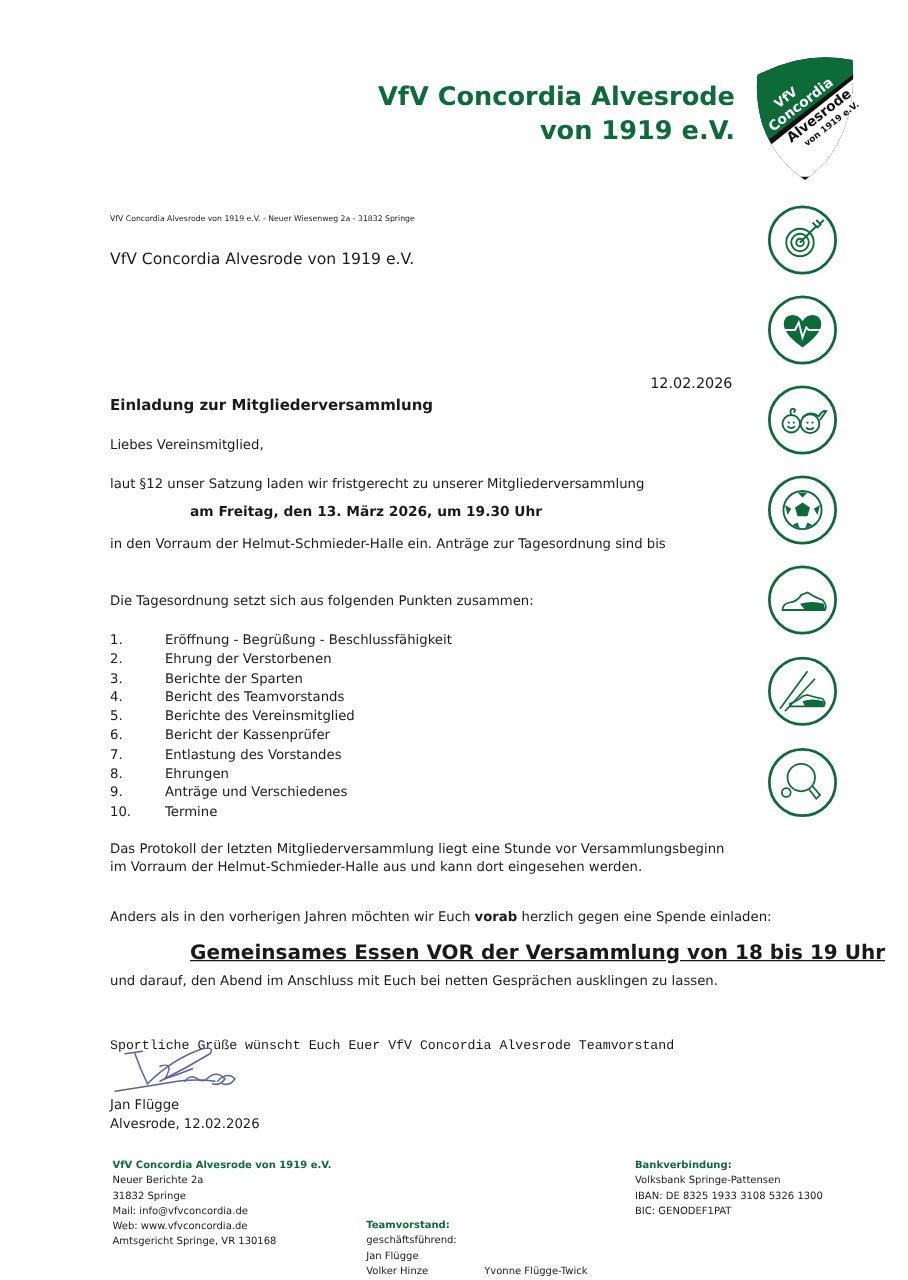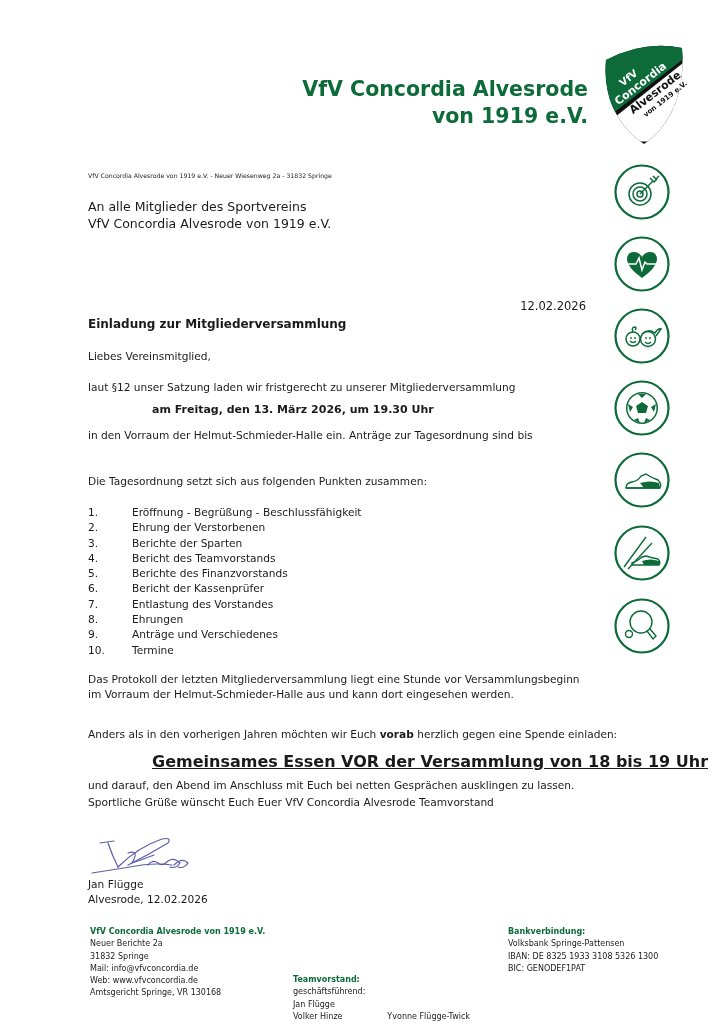--- a/index.html
+++ b/index.html
@@ -1,39 +1,39 @@
 <!DOCTYPE html>
 <html><head>
 <meta charset="utf-8">
 <style>
   html, body { margin: 0; padding: 0; background: #ffffff; }
   body { width: 726px; height: 1024px; position: relative; overflow: hidden;
          font-family: "DejaVu Sans", sans-serif; color: #1a1a1a; }
   .abs { position: absolute; }
-  .club-title { right: 138px; top: 76px; text-align: right; font-weight: bold;
+  .club-title { right: 138px; top: 64px; text-align: right; font-weight: bold;
                 font-size: 20.5px; line-height: 27px; color: #0d6b3a; letter-spacing: 0px; }
   .crest { left: 600px; top: 38px; width: 88px; height: 108px; }
   .sender-line { left: 88px; top: 172px; font-size: 6.2px; color: #222; }
   .addressee { left: 88px; top: 198px; font-size: 12.5px; line-height: 17px; }
   .date { right: 140px; top: 299px; font-size: 11.5px; }
   .body { left: 88px; width: 510px; font-size: 10.6px; line-height: 15.3px; }
   .subject { top: 317px; font-weight: bold; font-size: 12px; }
   .p1 { top: 349px; }
   .p2 { top: 380px; }
   .meeting { top: 403px; left: 152px; font-weight: bold; font-size: 11px; }
   .p3 { top: 428px; }
   .p4 { top: 474px; }
   .agenda { left: 88px; top: 505px; font-size: 10.6px; line-height: 15.3px; }
   .agenda-row { display: flex; }
   .agenda-num { width: 44px; }
   .p5 { top: 672px; }
   .p6 { top: 727px; }
   .dinner { top: 752px; left: 152px; font-weight: bold; font-size: 16px; text-decoration: underline; }
   .p7 { top: 778px; }
-  .p8 { top: 795px; }
+  .p8 { top: 830px; font-family: Liberation Mono, monospace; }
   .signature { left: 88px; top: 835px; width: 120px; height: 45px; }
   .signer { left: 88px; top: 877px; font-size: 10.6px; line-height: 15.3px; }
   .footer { top: 926px; font-size: 8px; line-height: 12.3px; }
   .footer .head { font-weight: bold; color: #0d6b3a; }
   .f1 { left: 90px; }
   .f2 { left: 293px; margin-top: 48px; }
   .f3 { left: 508px; }
   .f2 .cols { display: flex; }
   .f2 .col2 { margin-left: 22px; padding-top: 24.6px; }
   .icon-circle { left: 614px; width: 56px; height: 56px; }
@@ -64,21 +64,20 @@
       <text x="44" y="48" fill="#fff" font-size="11" text-anchor="middle">Concordia</text>
       <text x="50" y="64" fill="#111" font-size="11" text-anchor="middle">Alvesrode</text>
       <text x="54" y="74" fill="#111" font-size="7" text-anchor="middle">von 1919 e.V.</text>
     </g>
   </svg>
 </div>
 
 <div class="abs sender-line">VfV Concordia Alvesrode von 1919 e.V. - Neuer Wiesenweg 2a - 31832 Springe</div>
 
 <div class="abs addressee">
-  <div>An alle Mitglieder des Sportvereins</div>
   <div>VfV Concordia Alvesrode von 1919 e.V.</div>
 </div>
 
 <div class="abs date">12.02.2026</div>
 
 <div class="abs body subject">Einladung zur Mitgliederversammlung</div>
 <div class="abs body p1">Liebes Vereinsmitglied,</div>
 <div class="abs body p2">laut §12 unser Satzung laden wir fristgerecht zu unserer Mitgliederversammlung</div>
 <div class="abs meeting">am Freitag, den 13. März 2026, um 19.30 Uhr</div>
 <div class="abs body p3">
@@ -98,21 +97,21 @@
     <div class="agenda-row">
       <span class="agenda-num">3.</span>
       <span>Berichte der Sparten</span>
     </div>
     <div class="agenda-row">
       <span class="agenda-num">4.</span>
       <span>Bericht des Teamvorstands</span>
     </div>
     <div class="agenda-row">
       <span class="agenda-num">5.</span>
-      <span>Berichte des Finanzvorstands</span>
+      <span>Berichte des Vereinsmitglied</span>
     </div>
     <div class="agenda-row">
       <span class="agenda-num">6.</span>
       <span>Bericht der Kassenprüfer</span>
     </div>
     <div class="agenda-row">
       <span class="agenda-num">7.</span>
       <span>Entlastung des Vorstandes</span>
     </div>
     <div class="agenda-row">

